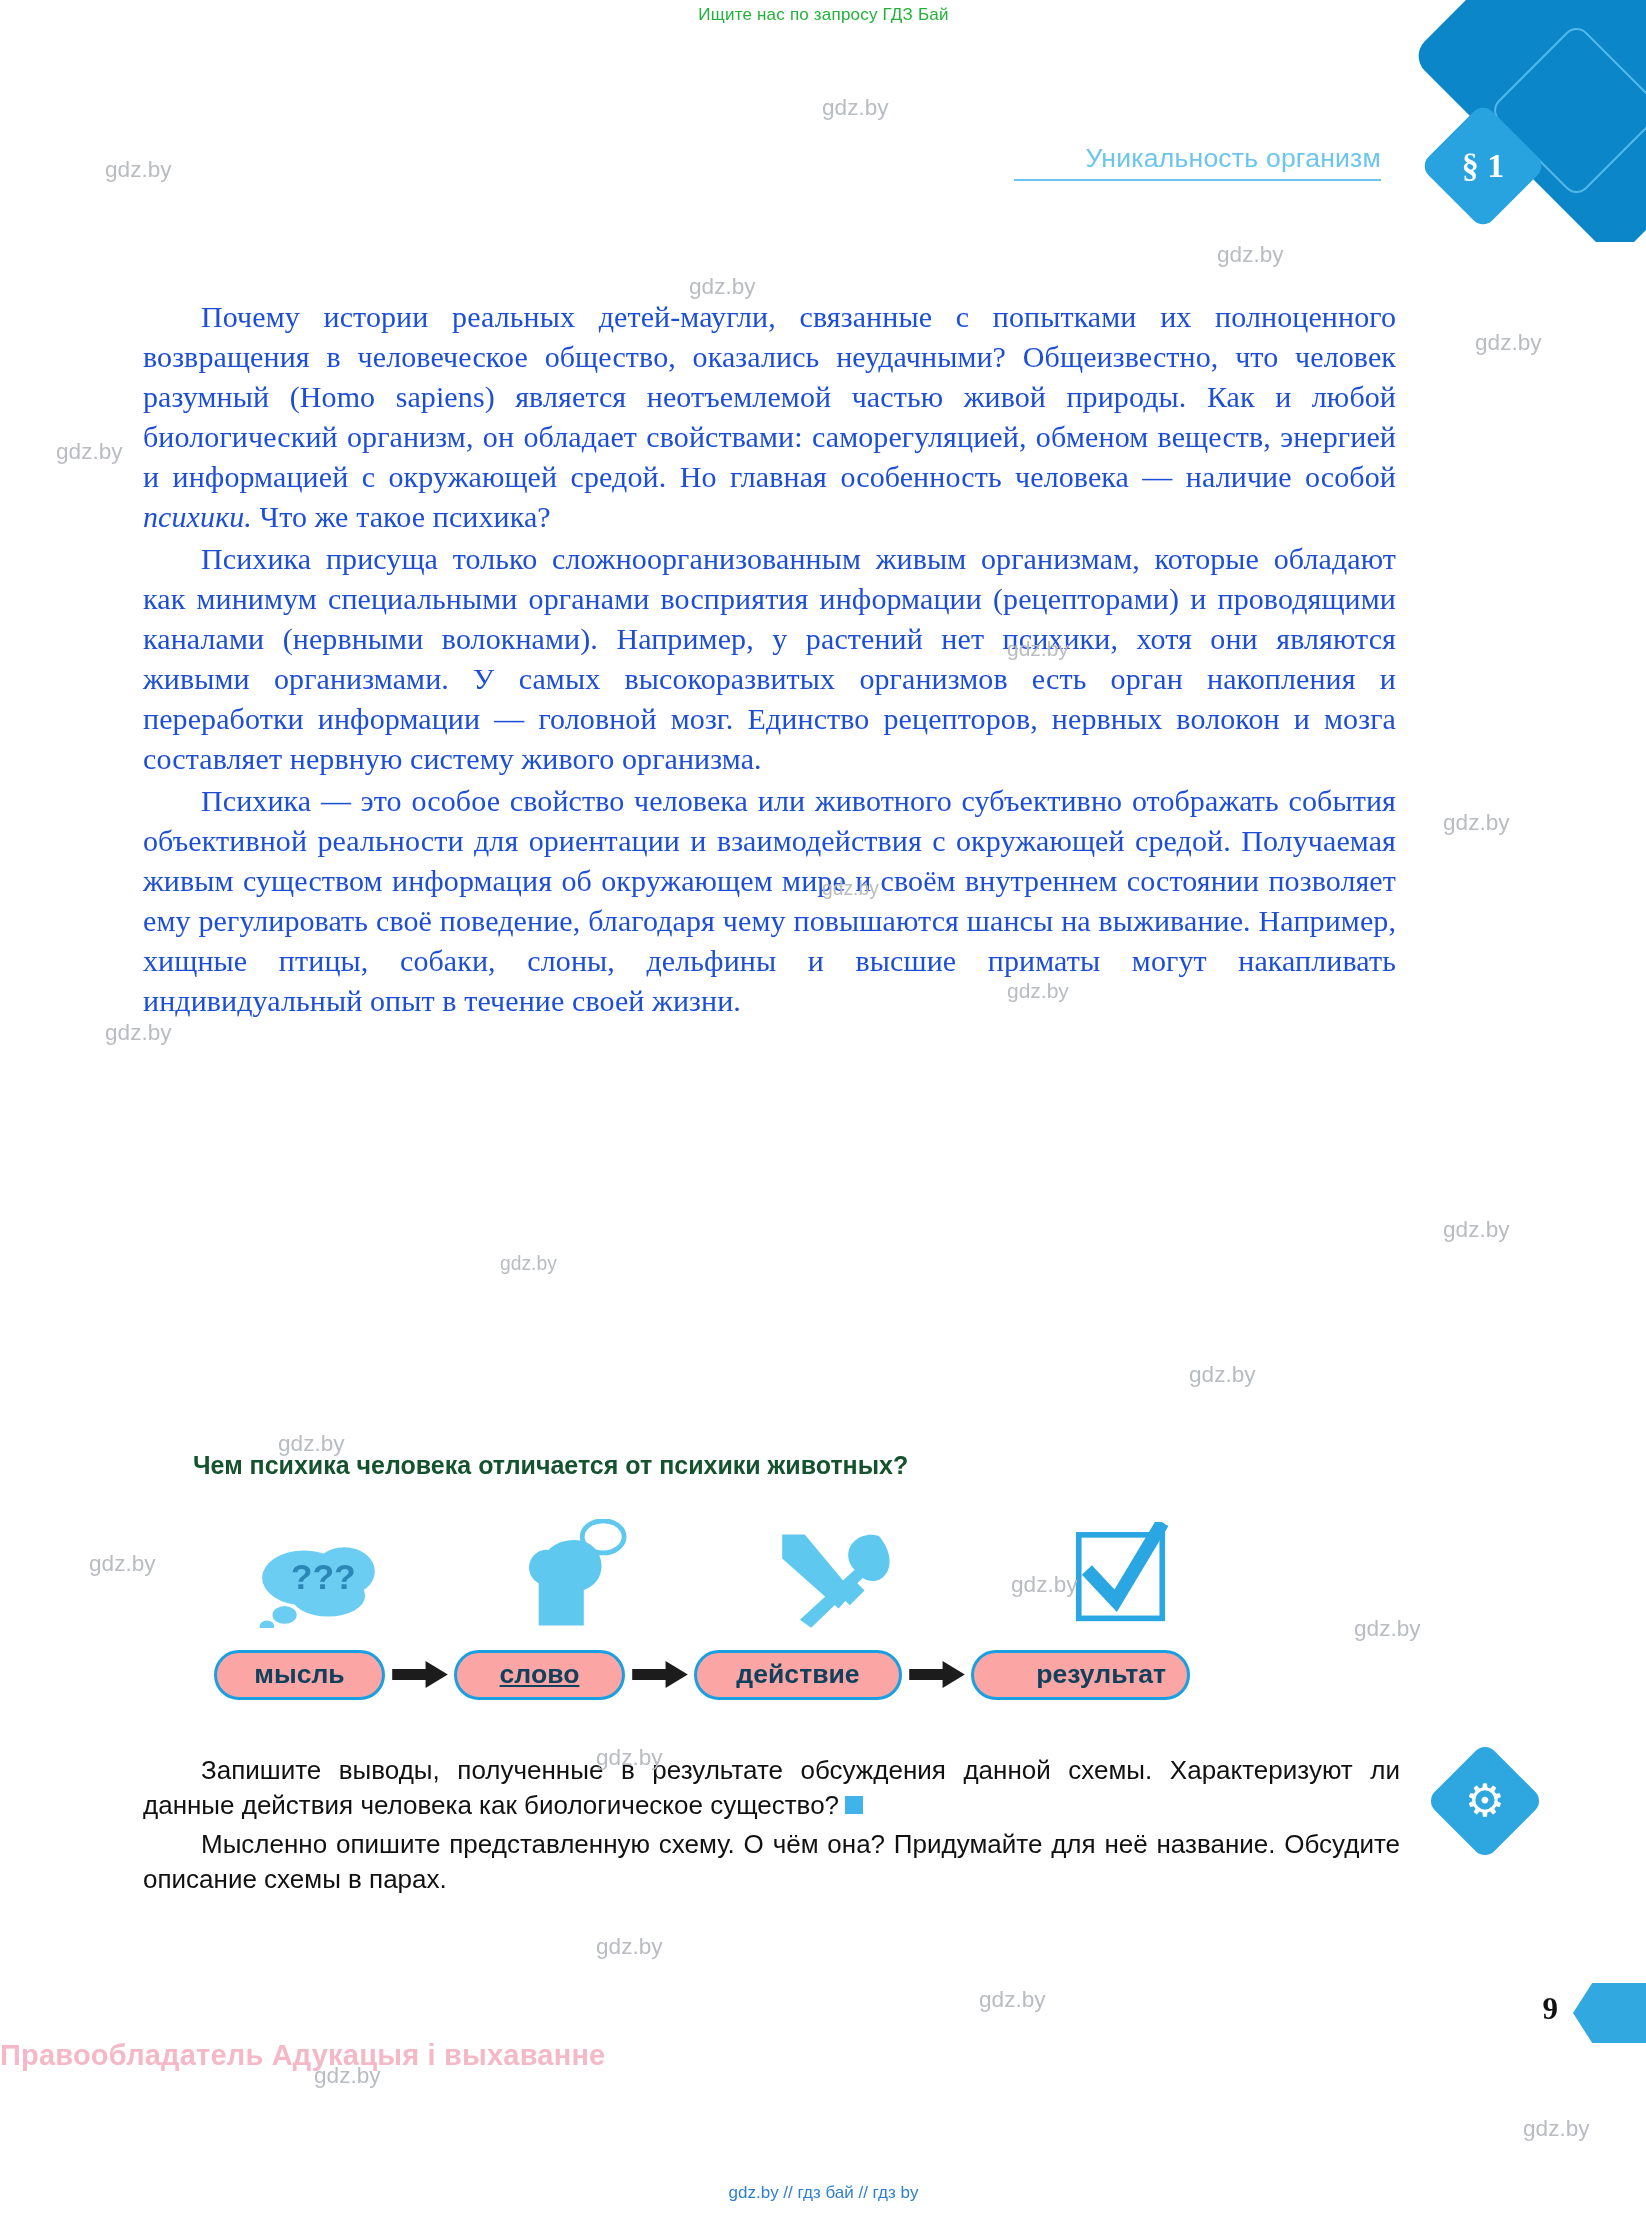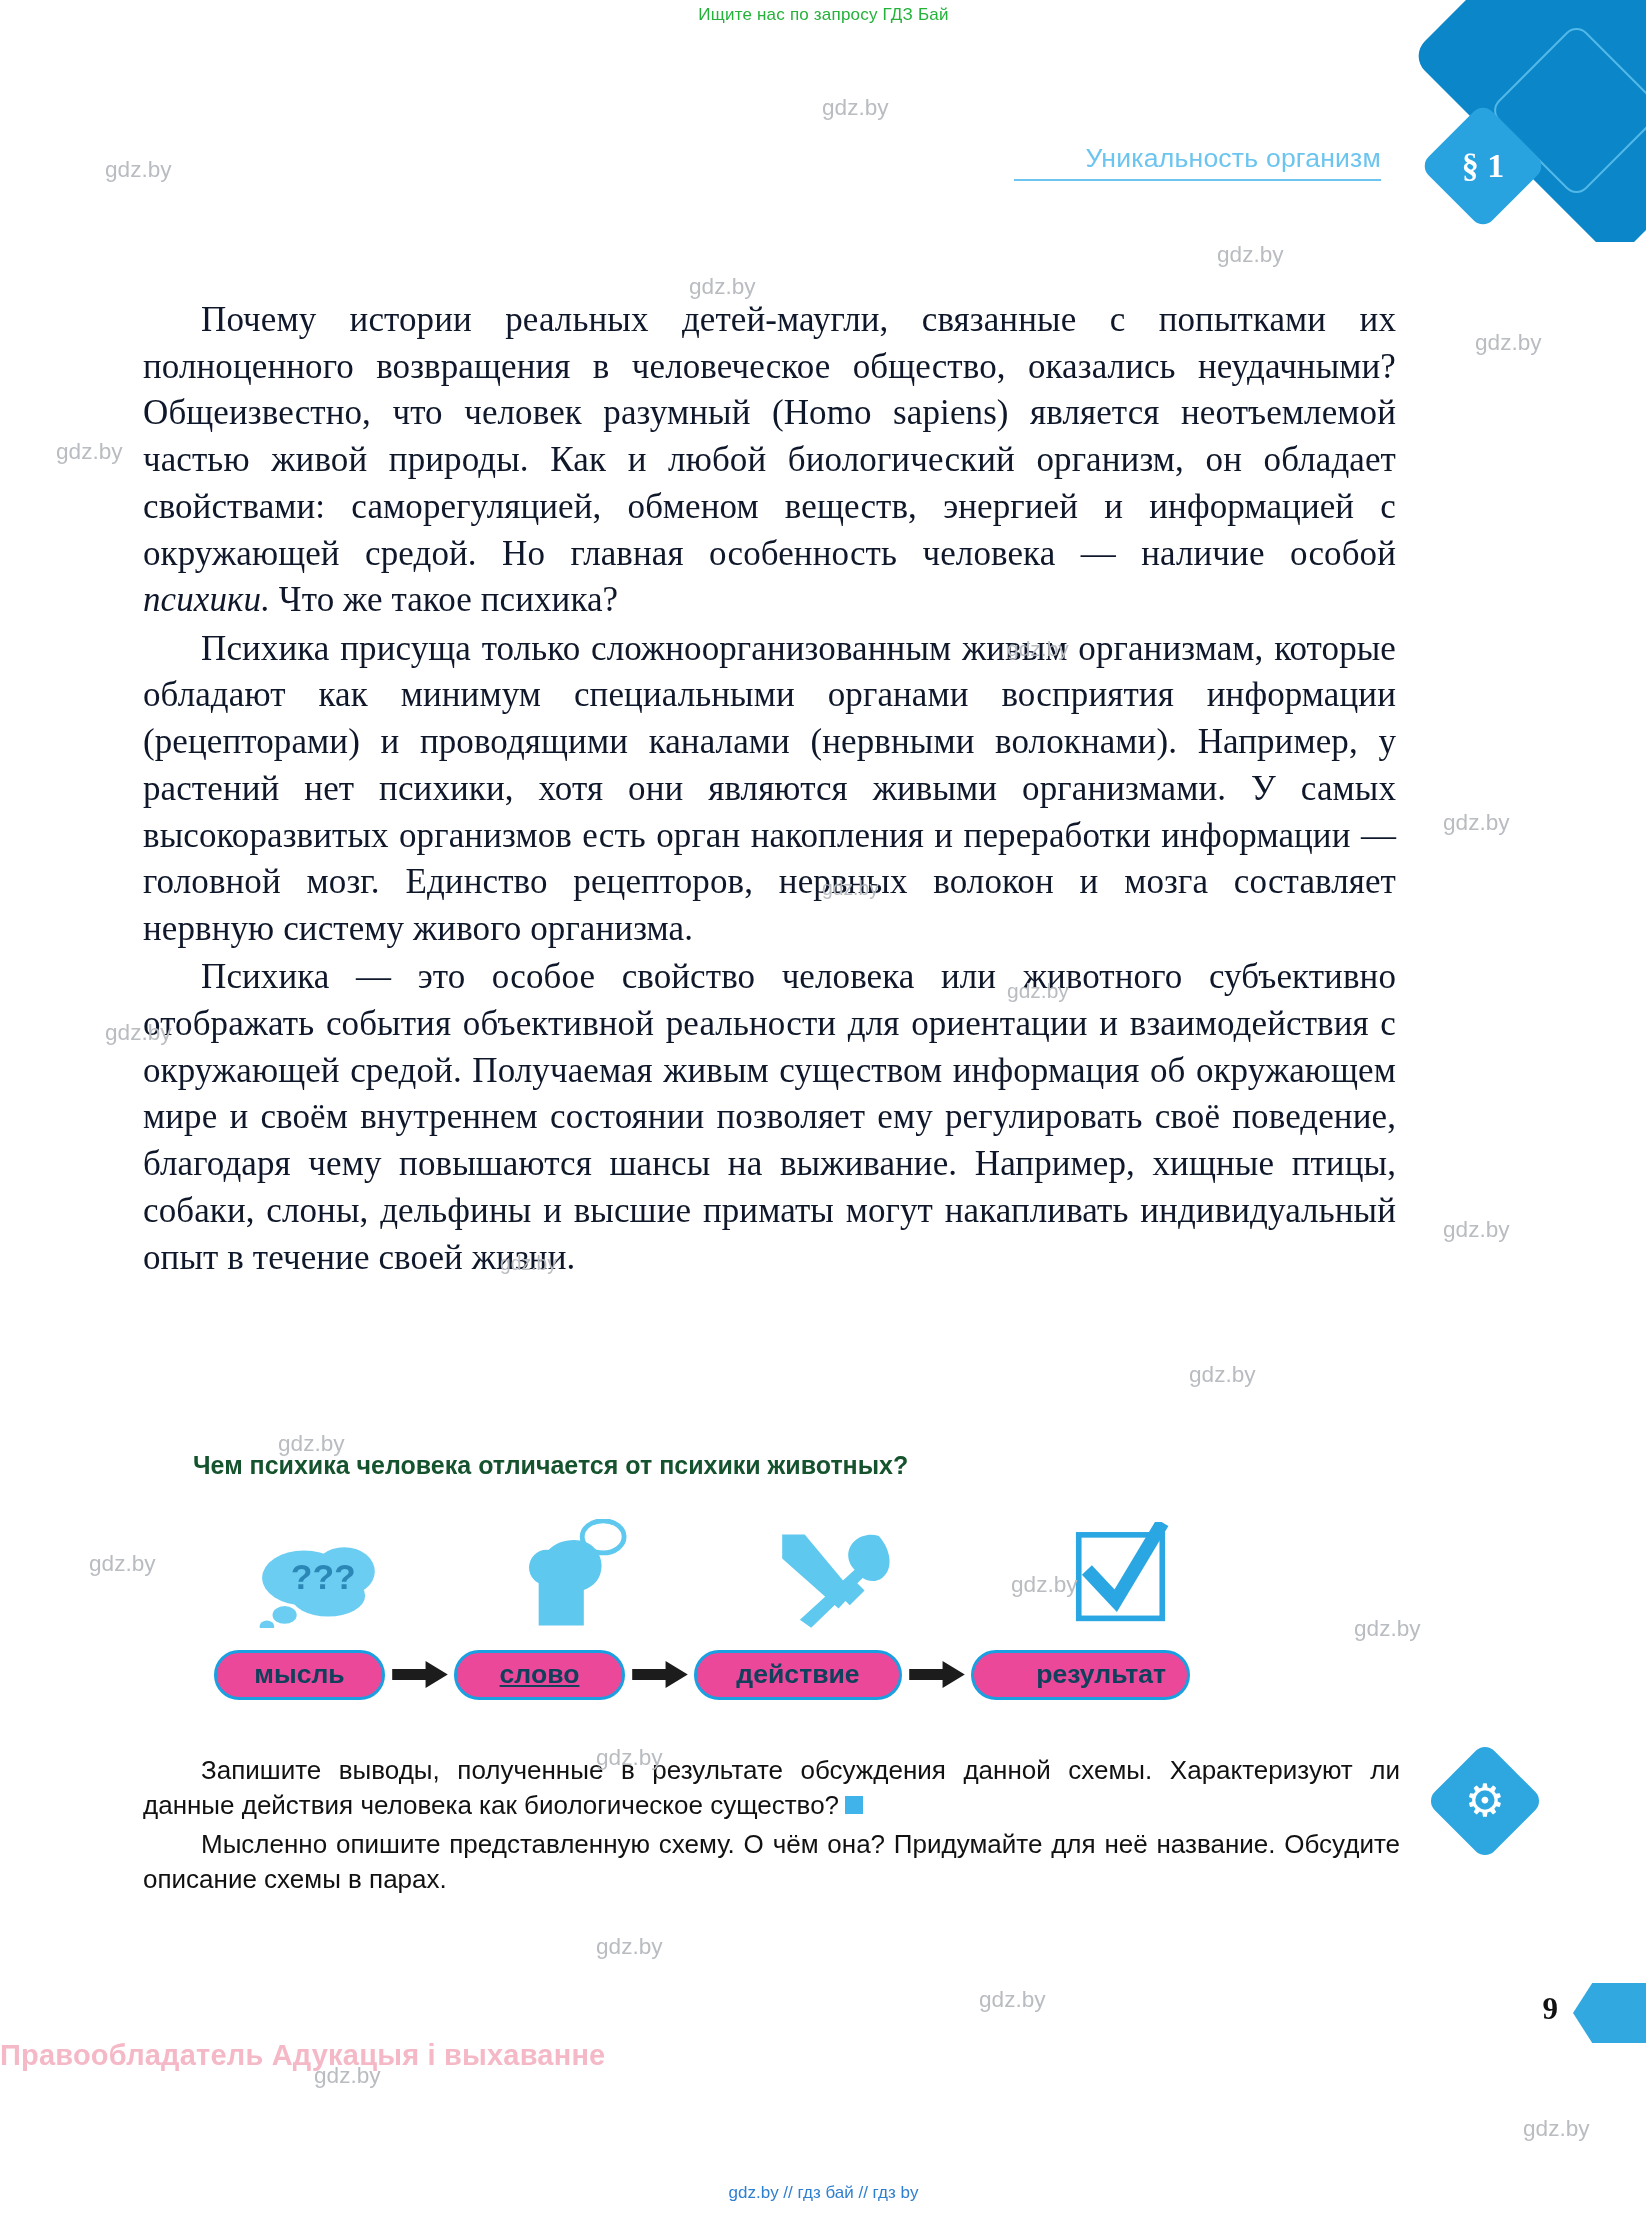--- a/index.html
+++ b/index.html
@@ -102,26 +102,26 @@
   }
 
   
   .page-body {
     position: absolute;
     top: 297px;
     left: 143px;
     width: 1253px;
   }
   .para {
-    font-size: 35px;
+    font-size: 30px;
     line-height: 1.335;
     text-align: justify;
     text-align-last: left;
     margin: 0 0 1.6px 0;
-    color: #0f172a;
+    color: #1d4ed8;
     text-indent: 58px;
     letter-spacing: 0.1px;
   }
   .para.j {
     text-align: justify;
   }
   .para i { font-style: italic; }
 
   
   .question-head {
@@ -156,21 +156,21 @@
     left: 0;
     width: 100%;
     height: 77px;
     display: flex;
     align-items: center;
   }
   .chip {
     height: 50px;
     border: 3.2px solid #1a9fe0;
     border-radius: 26px;
-    background: #ec4899;
+    background: #fca5a5;
     display: flex;
     align-items: center;
     justify-content: center;
     font-family: "Liberation Sans", sans-serif;
     font-weight: bold;
     font-size: 26.6px;
     color: #10405c;
     padding: 0 21px;
     box-sizing: border-box;
   }

